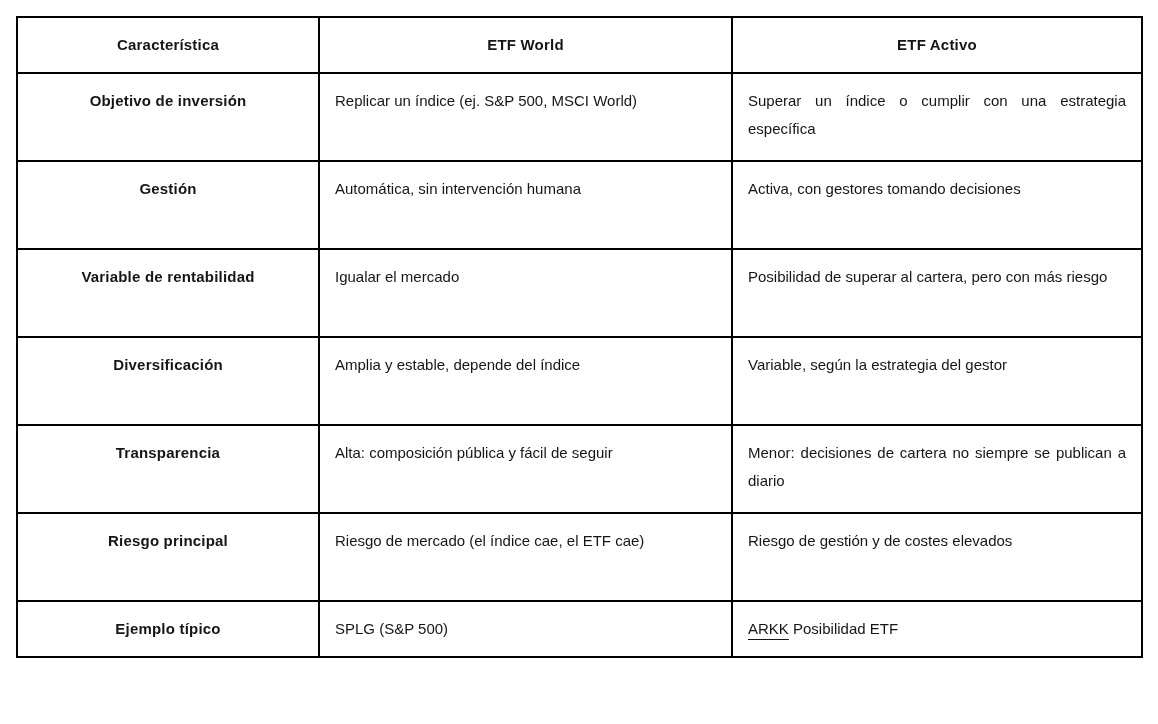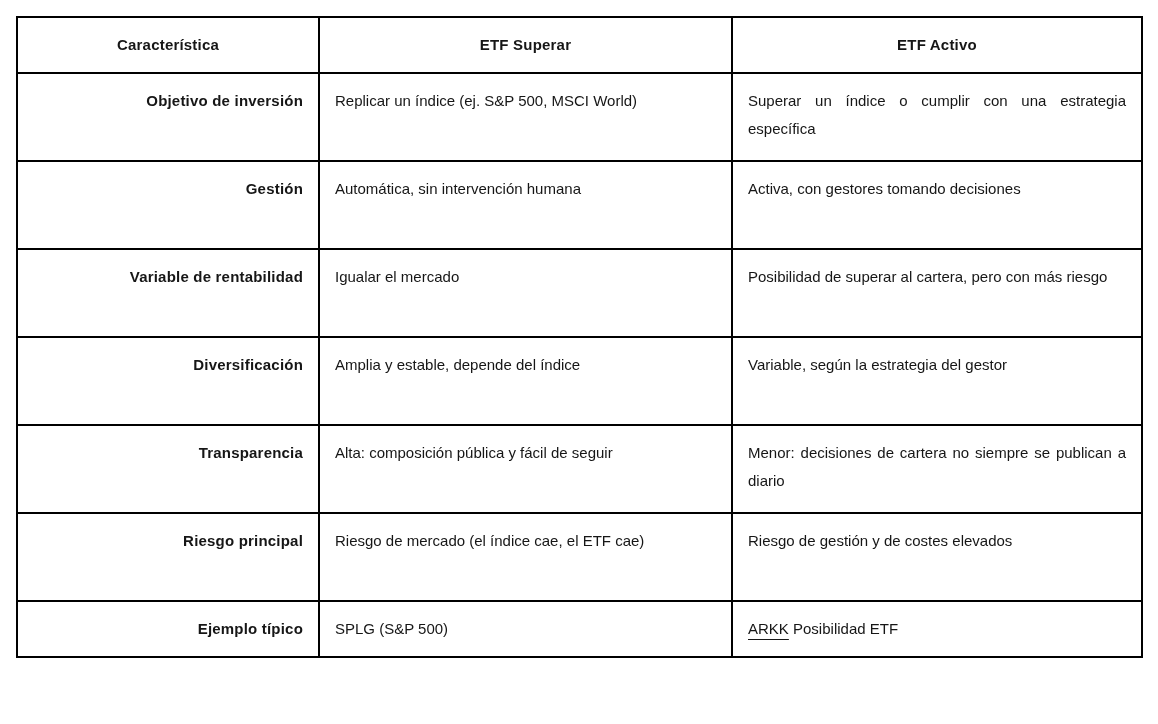--- a/index.html
+++ b/index.html
@@ -33,21 +33,21 @@
     text-align: center;
     vertical-align: middle;
     font-weight: 700;
     height: 56px;
     padding-top: 8px;
     padding-bottom: 8px;
     letter-spacing: 0.2px;
   }
   td.row-label {
     font-weight: 700;
-    text-align: right;
+    text-align: center;
     letter-spacing: 0.2px;
   }
   td.body-cell {
     text-align: justify;
     text-justify: inter-word;
     border-radius: 32px;
   }
   tr.h-tall  td { height: 88px; }
   tr.h-short td { height: 56px; }
   .squiggle {
@@ -66,21 +66,21 @@
 <div class="table-wrap">
   <table class="etf">
     <colgroup>
       <col style="width:302px">
       <col style="width:413px">
       <col style="width:410px">
     </colgroup>
     <thead>
       <tr>
         <th>Característica</th>
-        <th>ETF Superar</th>
+        <th>ETF World</th>
         <th>ETF Activo</th>
       </tr>
     </thead>
     <tbody>
       <tr class="h-tall">
         <td class="row-label">Objetivo de inversión</td>
         <td class="body-cell">Replicar un índice (ej. S&amp;P 500, MSCI World)</td>
         <td class="body-cell">Superar un índice o cumplir con una estrategia específica</td>
       </tr>
       <tr class="h-tall">

